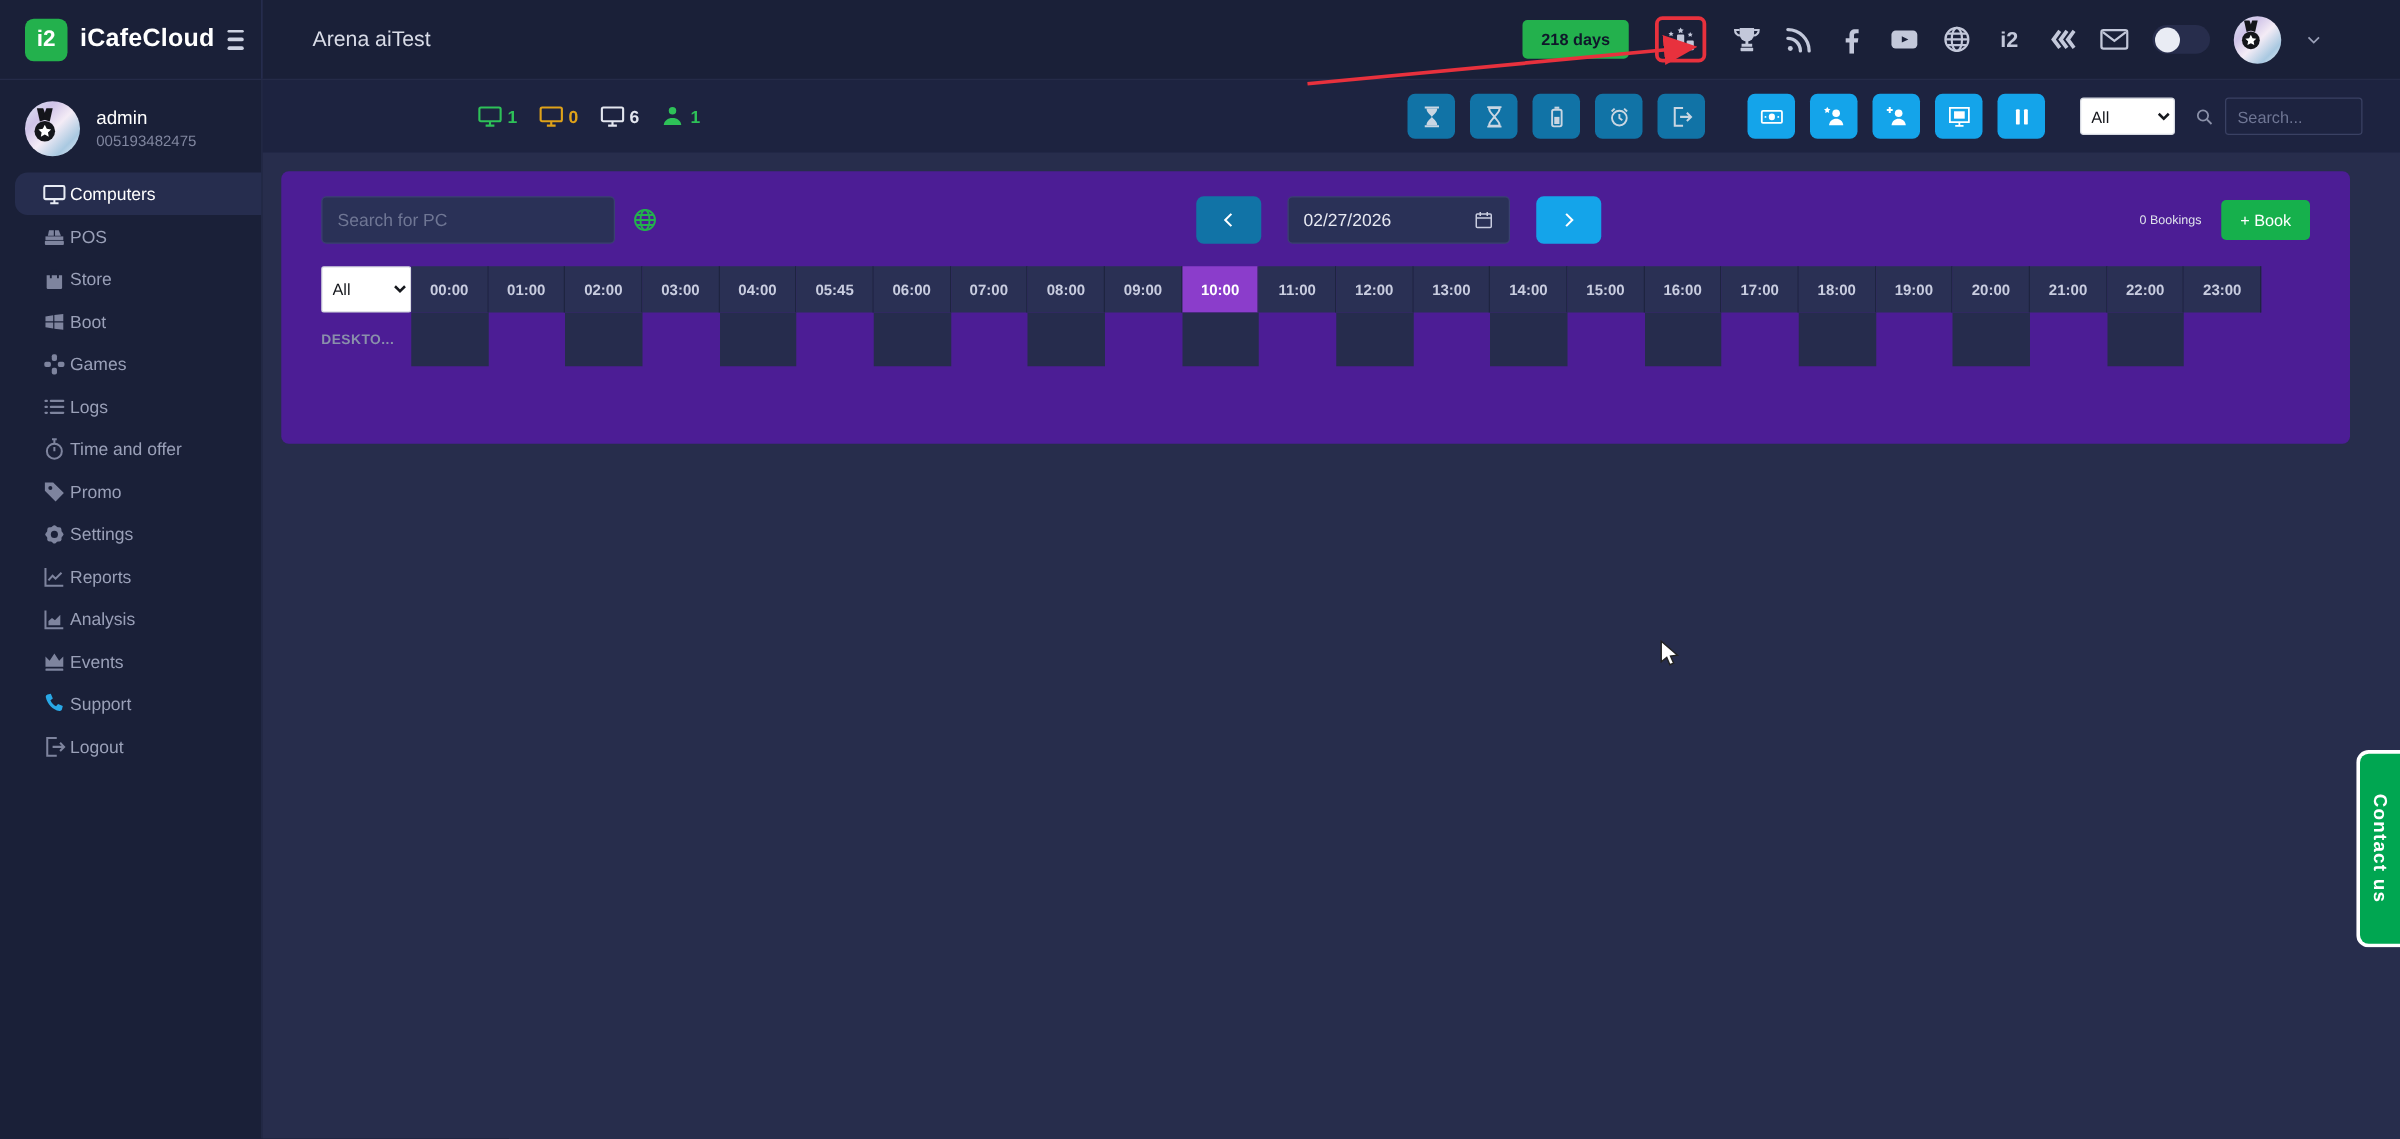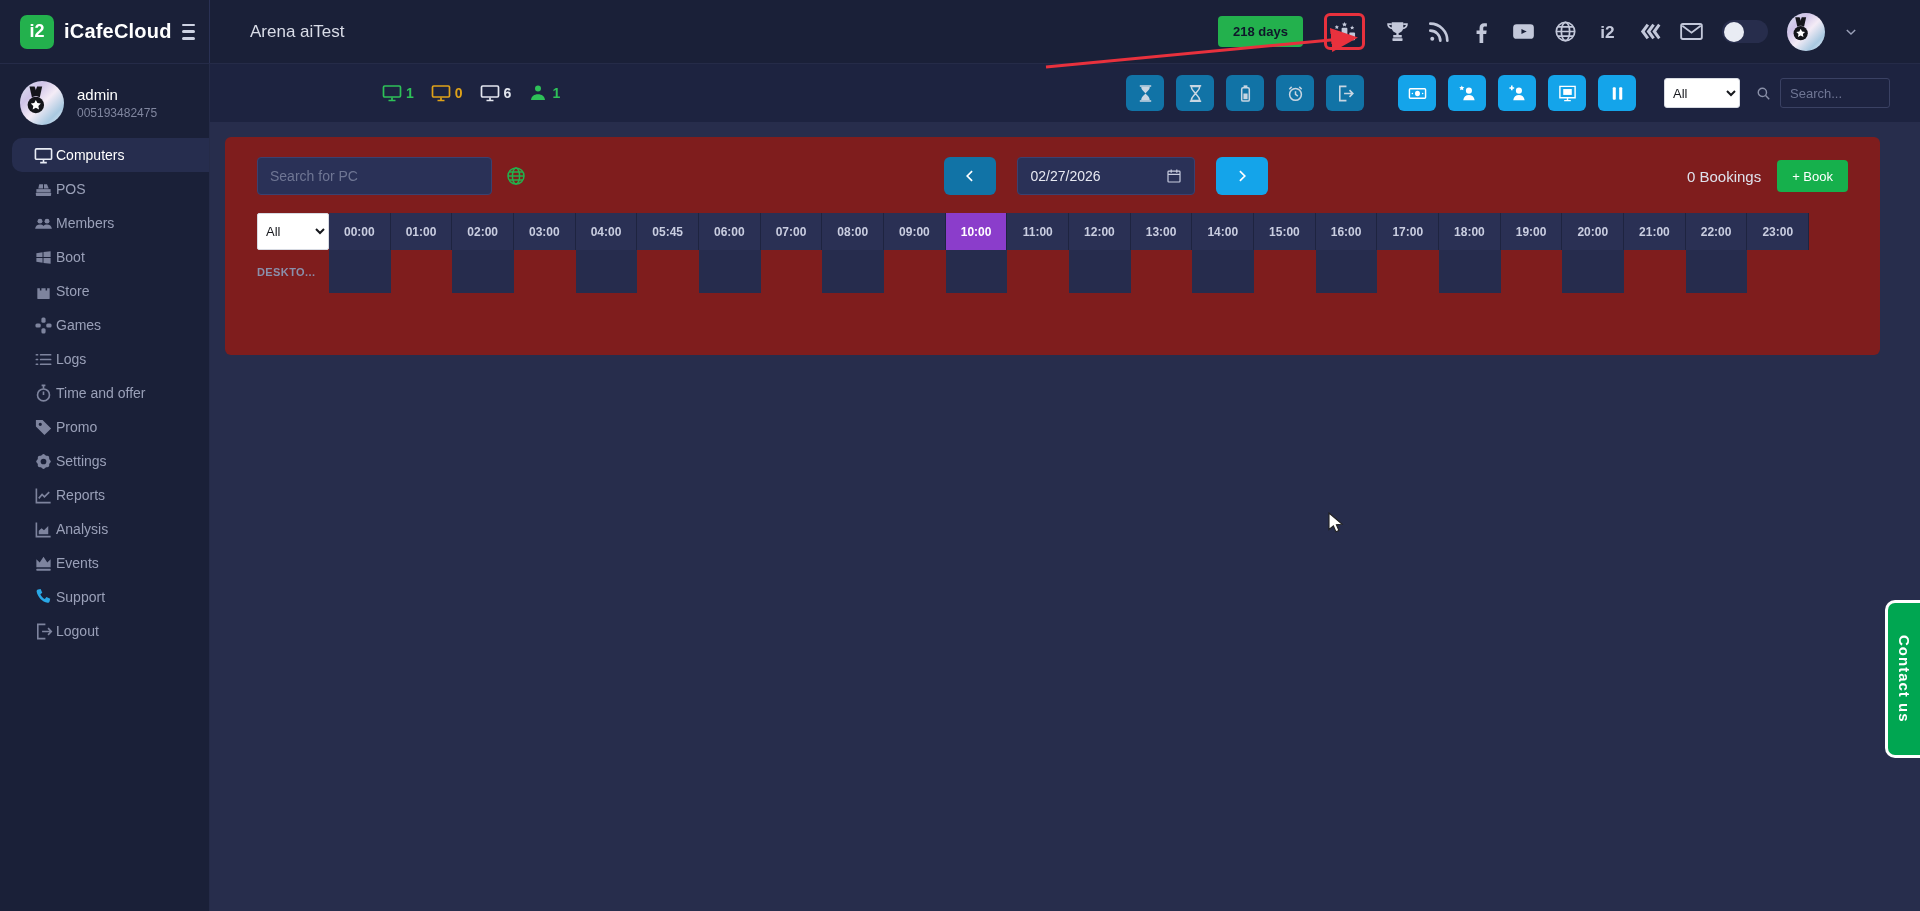--- a/index.html
+++ b/index.html
@@ -59,35 +59,35 @@
   .tb-ic svg{width:100%;height:100%;display:block}
   .filter-select{margin-left:28px;width:76px;height:30px;font-size:13px;border-radius:3px;border:1px solid #d7dae2;background:#fff;color:#16181d;padding:0 4px}
   .search-wrap{display:flex;align-items:center;gap:9px;margin-left:16px}
   .search-ic{width:15px;height:15px;color:#8a90a8}
   .search-ic svg{width:100%;height:100%;display:block}
   .search-input{width:110px;height:30px;background:#1d2340;border:1px solid #3a4163;border-radius:3px;color:#bef264;padding:0 9px;font-size:13px}
   input::placeholder{color:#6f7694}
 
   
   .content{position:absolute;top:122px;left:210px;right:0;bottom:0;background:#272d4c}
-  .panel{margin:15px 40px 0 15px;background:#7f1d1d;border-radius:6px;padding:20px 32px 62px 32px}
+  .panel{margin:15px 40px 0 15px;background:#4c1d95;border-radius:6px;padding:20px 32px 62px 32px}
   .prow1{display:flex;align-items:center}
   .pc-search{width:235px;height:38px;background:#2a3157;border:1px solid #3a4170;border-radius:4px;padding:0 12px;font-size:14px;color:#c9cde0}
   .globe-green{width:20px;height:20px;margin-left:14px;color:#23b14d}
   .globe-green svg{width:100%;height:100%;display:block}
   .date-nav{display:flex;align-items:flex-end;gap:21px;margin:0 auto}
   .nav-btn{width:52px;height:38px;border-radius:6px;border:none;color:#fff;display:flex;align-items:center;justify-content:center;cursor:pointer}
   .nav-btn svg{width:14px;height:14px}
   .nav-btn.prev{background:#1173a6}
   .nav-btn.next{background:#14a4ea}
   .date-input{width:178px;height:38px;background:#2a3157;border:1px solid #3a4170;border-radius:4px;color:#e7e9f2;font-size:14px;display:flex;align-items:center;justify-content:space-between;padding:0 12px;cursor:pointer}
   .cal-ic{width:16px;height:16px;color:#c9cde0}
   .cal-ic svg{width:100%;height:100%;display:block}
   .bookings-group{display:flex;align-items:center;gap:16px}
-  .bookings-count{font-size:15px;color:#dfe2ec}
+  .bookings-count{font-size:10px;color:#dfe2ec}
   .book-btn{background:#16b04c;color:#fff;border:none;border-radius:4px;height:32px;padding:0 15px;font-size:13px;cursor:pointer}
 
   .timeline{margin-top:18px;width:1552px}
   .t-header{display:flex;height:37px}
   .t-all-select{width:72px;height:100%;background:#fff;color:#16181d;border:1px solid #d7dae2;border-radius:2px;font-size:13px;padding:0 4px;flex:none}
   .t-cell{flex:1;display:flex;align-items:center;justify-content:center;font-size:12px;font-weight:bold;color:#c9cde0;background:#2a3054;border-right:1px solid #1e2440}
   .t-cell.hl{background:#8b3dcb;color:#fff}
   .t-body{display:flex;height:43px}
   .t-label{width:72px;display:flex;align-items:center;font-size:11px;font-weight:bold;color:#8a90ab;letter-spacing:.4px;flex:none}
   .b-cell{flex:1;cursor:pointer}
@@ -250,43 +250,33 @@
               <path d="M10.5 9V4.5h3.2L15.5 9z"></path>
               <rect x="2.5" y="9.6" width="15" height="3"></rect>
               <rect x="2" y="13.2" width="16" height="3.6" rx=".8"></rect>
             </svg>
           </span>
           <span>POS</span>
         </div>
         <div class="nav-item">
           <span class="nav-ic">
             <svg viewBox="0 0 20 20" fill="currentColor">
-              <circle cx="6.3" cy="7.5" r="2.6"></circle>
-              <circle cx="13.7" cy="7.5" r="2.6"></circle>
-              <path d="M1.2 15.6c.3-2.9 2.4-4.5 5.1-4.5 1.5 0 2.8.5 3.7 1.4.9-.9 2.2-1.4 3.7-1.4 2.7 0 4.8 1.6 5.1 4.5z"></path>
-            </svg>
-          </span>
-          <span>Members</span>
-        </div>
-        <div class="nav-item">
-          <span class="nav-ic">
-            <svg viewBox="0 0 20 20" fill="currentColor">
-              <path d="M2.5 5.4L9 4.5v5H2.5zM10 4.3l7.5-1v6.2H10zM2.5 10.5H9v5l-6.5-.9zM10 10.5h7.5v6.2L10 15.7z"></path>
-            </svg>
-          </span>
-          <span>Boot</span>
-        </div>
-        <div class="nav-item">
-          <span class="nav-ic">
-            <svg viewBox="0 0 20 20" fill="currentColor">
               <path d="M3.5 6.5h13V17a1 1 0 01-1 1h-11a1 1 0 01-1-1z"></path>
               <path d="M7 9V5a3 3 0 016 0v4" fill="none" stroke="#1a2038" stroke-width="1.6"></path>
             </svg>
           </span>
           <span>Store</span>
+        </div>
+        <div class="nav-item">
+          <span class="nav-ic">
+            <svg viewBox="0 0 20 20" fill="currentColor">
+              <path d="M2.5 5.4L9 4.5v5H2.5zM10 4.3l7.5-1v6.2H10zM2.5 10.5H9v5l-6.5-.9zM10 10.5h7.5v6.2L10 15.7z"></path>
+            </svg>
+          </span>
+          <span>Boot</span>
         </div>
         <div class="nav-item">
           <span class="nav-ic">
             <svg viewBox="0 0 20 20" fill="currentColor">
               <rect x="7.8" y="1.5" width="4.4" height="5.6" rx="1.6"></rect>
               <rect x="7.8" y="12.9" width="4.4" height="5.6" rx="1.6"></rect>
               <rect x="1.5" y="7.8" width="5.6" height="4.4" rx="1.6"></rect>
               <rect x="12.9" y="7.8" width="5.6" height="4.4" rx="1.6"></rect>
             </svg>
           </span>

